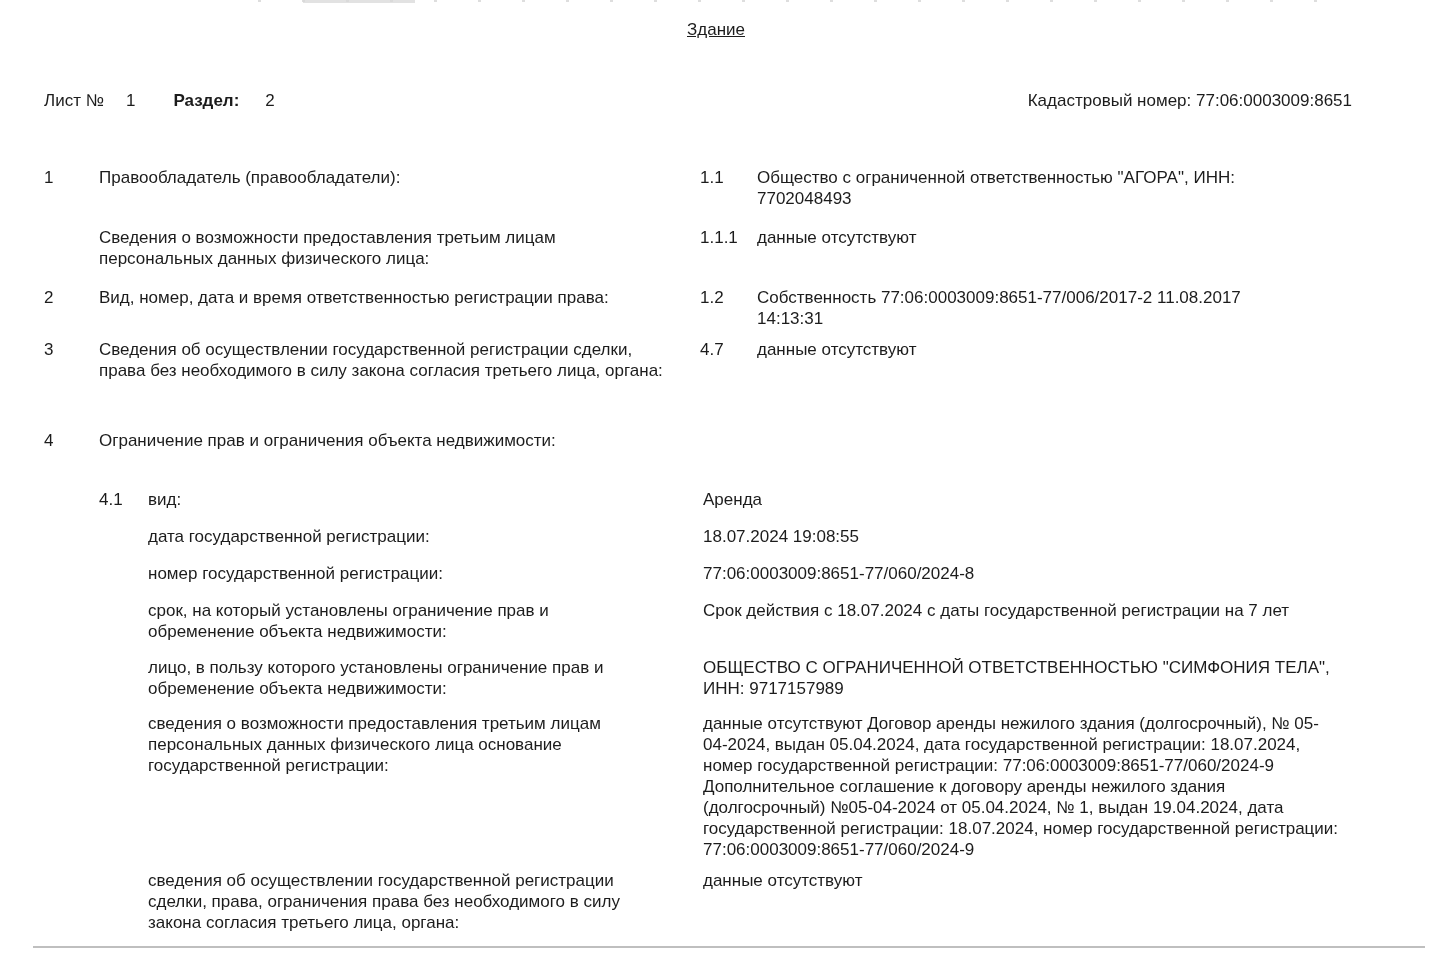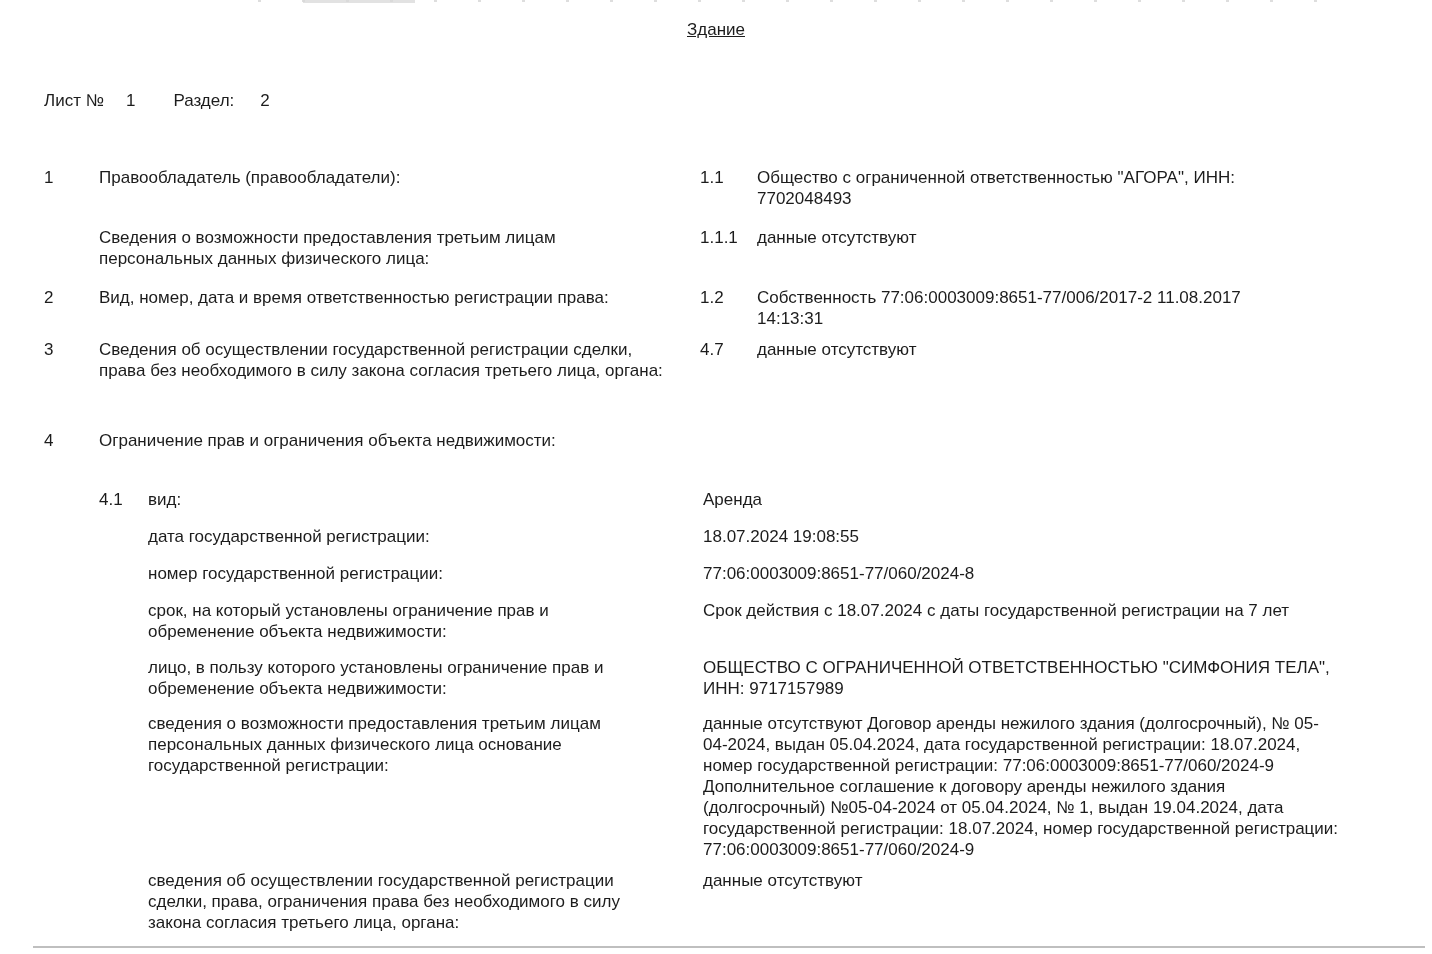--- a/index.html
+++ b/index.html
@@ -8,21 +8,21 @@
     font-family:"Liberation Sans",sans-serif;font-size:17px;line-height:21px;color:#1c1c1c;
   }
   
   .remnant-bar{position:absolute;top:0;left:303px;width:112px;height:3px;background:#e2e2e2;}
   .remnant-ticks{position:absolute;top:0;left:258px;width:1070px;height:2px;
     background:repeating-linear-gradient(90deg,#d8d8d8 0 3px,transparent 3px 44px);opacity:.85;}
   .obj-type{position:absolute;top:19px;left:0;width:100%;text-align:center;text-decoration:underline;}
   .doc-title{position:absolute;top:54px;left:0;width:100%;text-align:center;font-weight:bold;}
   .meta-left{position:absolute;top:90px;left:44px;white-space:nowrap;}
   .meta-left .sheet-number{margin-left:22px;}
-  .meta-left .section-label{margin-left:38px;}
+  .meta-left .section-label{margin-left:38px;font-weight:bold;}
   .meta-left .section-number{margin-left:26px;}
   .meta-right{position:absolute;top:90px;right:80px;white-space:nowrap;}
   .row{position:absolute;left:0;width:1432px;}
   .cell{position:absolute;top:0;}
   .num{left:44px;width:50px;}
   .label{left:99px;width:575px;}
   .vnum{left:700px;width:54px;}
   .value{left:757px;width:540px;}
   .sub .num{left:99px;width:46px;}
   .sub .label{left:148px;width:510px;}
@@ -35,20 +35,21 @@
 <div class="page">
 
   <div class="remnant-bar"></div>
   <div class="remnant-ticks"></div>
 
   <div class="obj-type">Здание</div>
 
   <div class="meta-left">
     <span>Лист №</span><span class="sheet-number">1</span><span class="section-label">Раздел:</span><span class="section-number">2</span>
   </div>
+  <div class="meta-right">Кадастровый номер: 77:06:0003009:8651</div>
 
   <div class="row" style="top:167px">
     <div class="cell num">1</div>
     <div class="cell label">Правообладатель (правообладатели):</div>
     <div class="cell vnum">1.1</div>
     <div class="cell value">Общество с ограниченной ответственностью "АГОРА", ИНН: 7702048493</div>
   </div>
 
   <div class="row" style="top:227px">
     <div class="cell num"></div>

